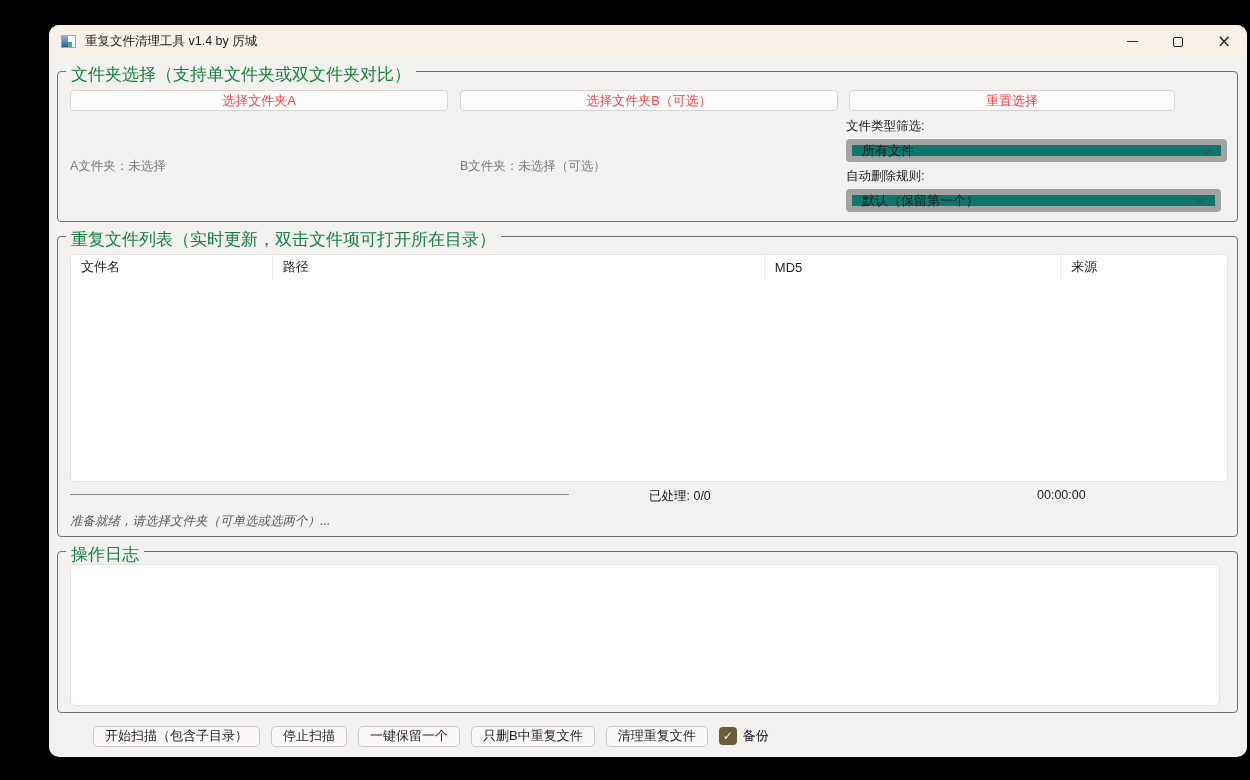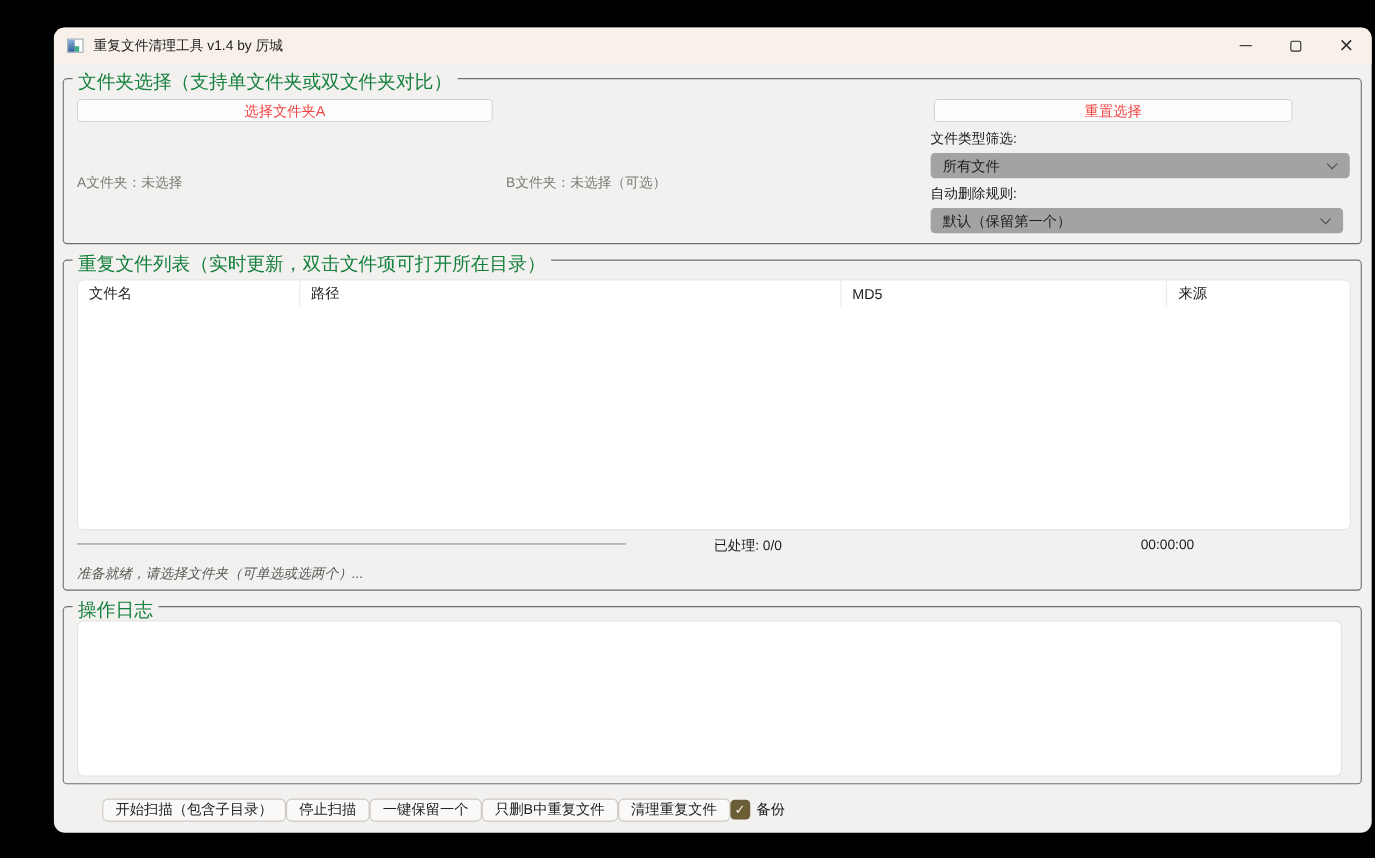--- a/index.html
+++ b/index.html
@@ -42,21 +42,21 @@
   .btn{
     position:absolute;box-sizing:border-box;height:21px;
     background:#fdfdfd;border:1px solid #d6d3d0;border-radius:4px;
     display:flex;align-items:center;justify-content:center;
     font-size:13px;color:#ef4444;cursor:default;white-space:nowrap;
   }
   .field-label{position:absolute;font-size:12.5px;color:#1b1b1b;white-space:nowrap;}
   .muted-label{position:absolute;font-size:12.5px;color:#7c7a77;white-space:nowrap;}
   .combo{
     position:absolute;box-sizing:border-box;height:23px;
-    background:#a3a3a3;border:1px solid #a3a3a3;border-radius:4px;
+    background:#0f766e;border:6px solid #a3a3a3;border-radius:4px;
     display:flex;align-items:center;font-size:13px;color:#1f1e1d;
     padding:0 10px;cursor:default;
   }
   .combo .chevron{
     margin-left:auto;width:7px;height:7px;box-sizing:border-box;
     border-left:1.4px solid #4a4a4a;border-bottom:1.4px solid #4a4a4a;
     transform:rotate(-45deg) translateY(-2px);
   }
   
   .tree{
@@ -74,21 +74,21 @@
   .progressline{position:absolute;height:1px;background:#8c8c8c;}
   .plain-label{position:absolute;font-size:12.5px;color:#1b1b1b;white-space:nowrap;}
   .status-text{position:absolute;font-size:12.5px;color:#595755;font-style:italic;white-space:nowrap;}
   
   .logarea{
     position:absolute;background:#fff;border:1px solid #e4e2df;border-radius:6px;box-sizing:border-box;
     font-size:12.5px;color:#1b1b1b;padding:4px 6px;overflow:hidden;
   }
   
   .actionbar{
-    position:absolute;left:8px;top:699px;height:24px;display:flex;align-items:center;padding-left:36px;
+    position:absolute;left:8px;top:699px;height:24px;display:flex;align-items:center;gap:11px;padding-left:36px;
   }
   .abtn{
     box-sizing:border-box;height:21px;padding:0 11px;
     background:#faf9f8;border:1px solid #ccc9c5;border-radius:5px;
     display:flex;align-items:center;justify-content:center;
     font-size:13px;color:#242322;cursor:default;white-space:nowrap;
   }
   .chk-wrap{display:flex;align-items:center;gap:6px;cursor:default;}
   .chk-box{
     width:18px;height:18px;border-radius:4px;background:#6b5e36;
@@ -118,20 +118,21 @@
       <div class="win-btn">
           <div class="glyph-close">×</div>
         </div>
     </div>
   </div>
 
   <div class="groupbox" style="top:46px;height:151px;">
     <span class="groupbox-label">文件夹选择（支持单文件夹或双文件夹对比）</span>
   </div>
   <div class="btn" style="left:21px;top:65px;width:378px;">选择文件夹A</div>
+  <div class="btn" style="left:411px;top:65px;width:378px;">选择文件夹B（可选）</div>
   <div class="btn" style="left:800px;top:65px;width:326px;">重置选择</div>
 
   <div class="muted-label" style="left:21px;top:133px;">A文件夹：未选择</div>
   <div class="muted-label" style="left:411px;top:133px;">B文件夹：未选择（可选）</div>
 
   <div class="field-label" style="left:797px;top:93px;">文件类型筛选:</div>
   <div class="combo" style="left:797px;top:114px;width:381px;">
     <span>所有文件</span>
     <span class="chevron"></span>
   </div>

